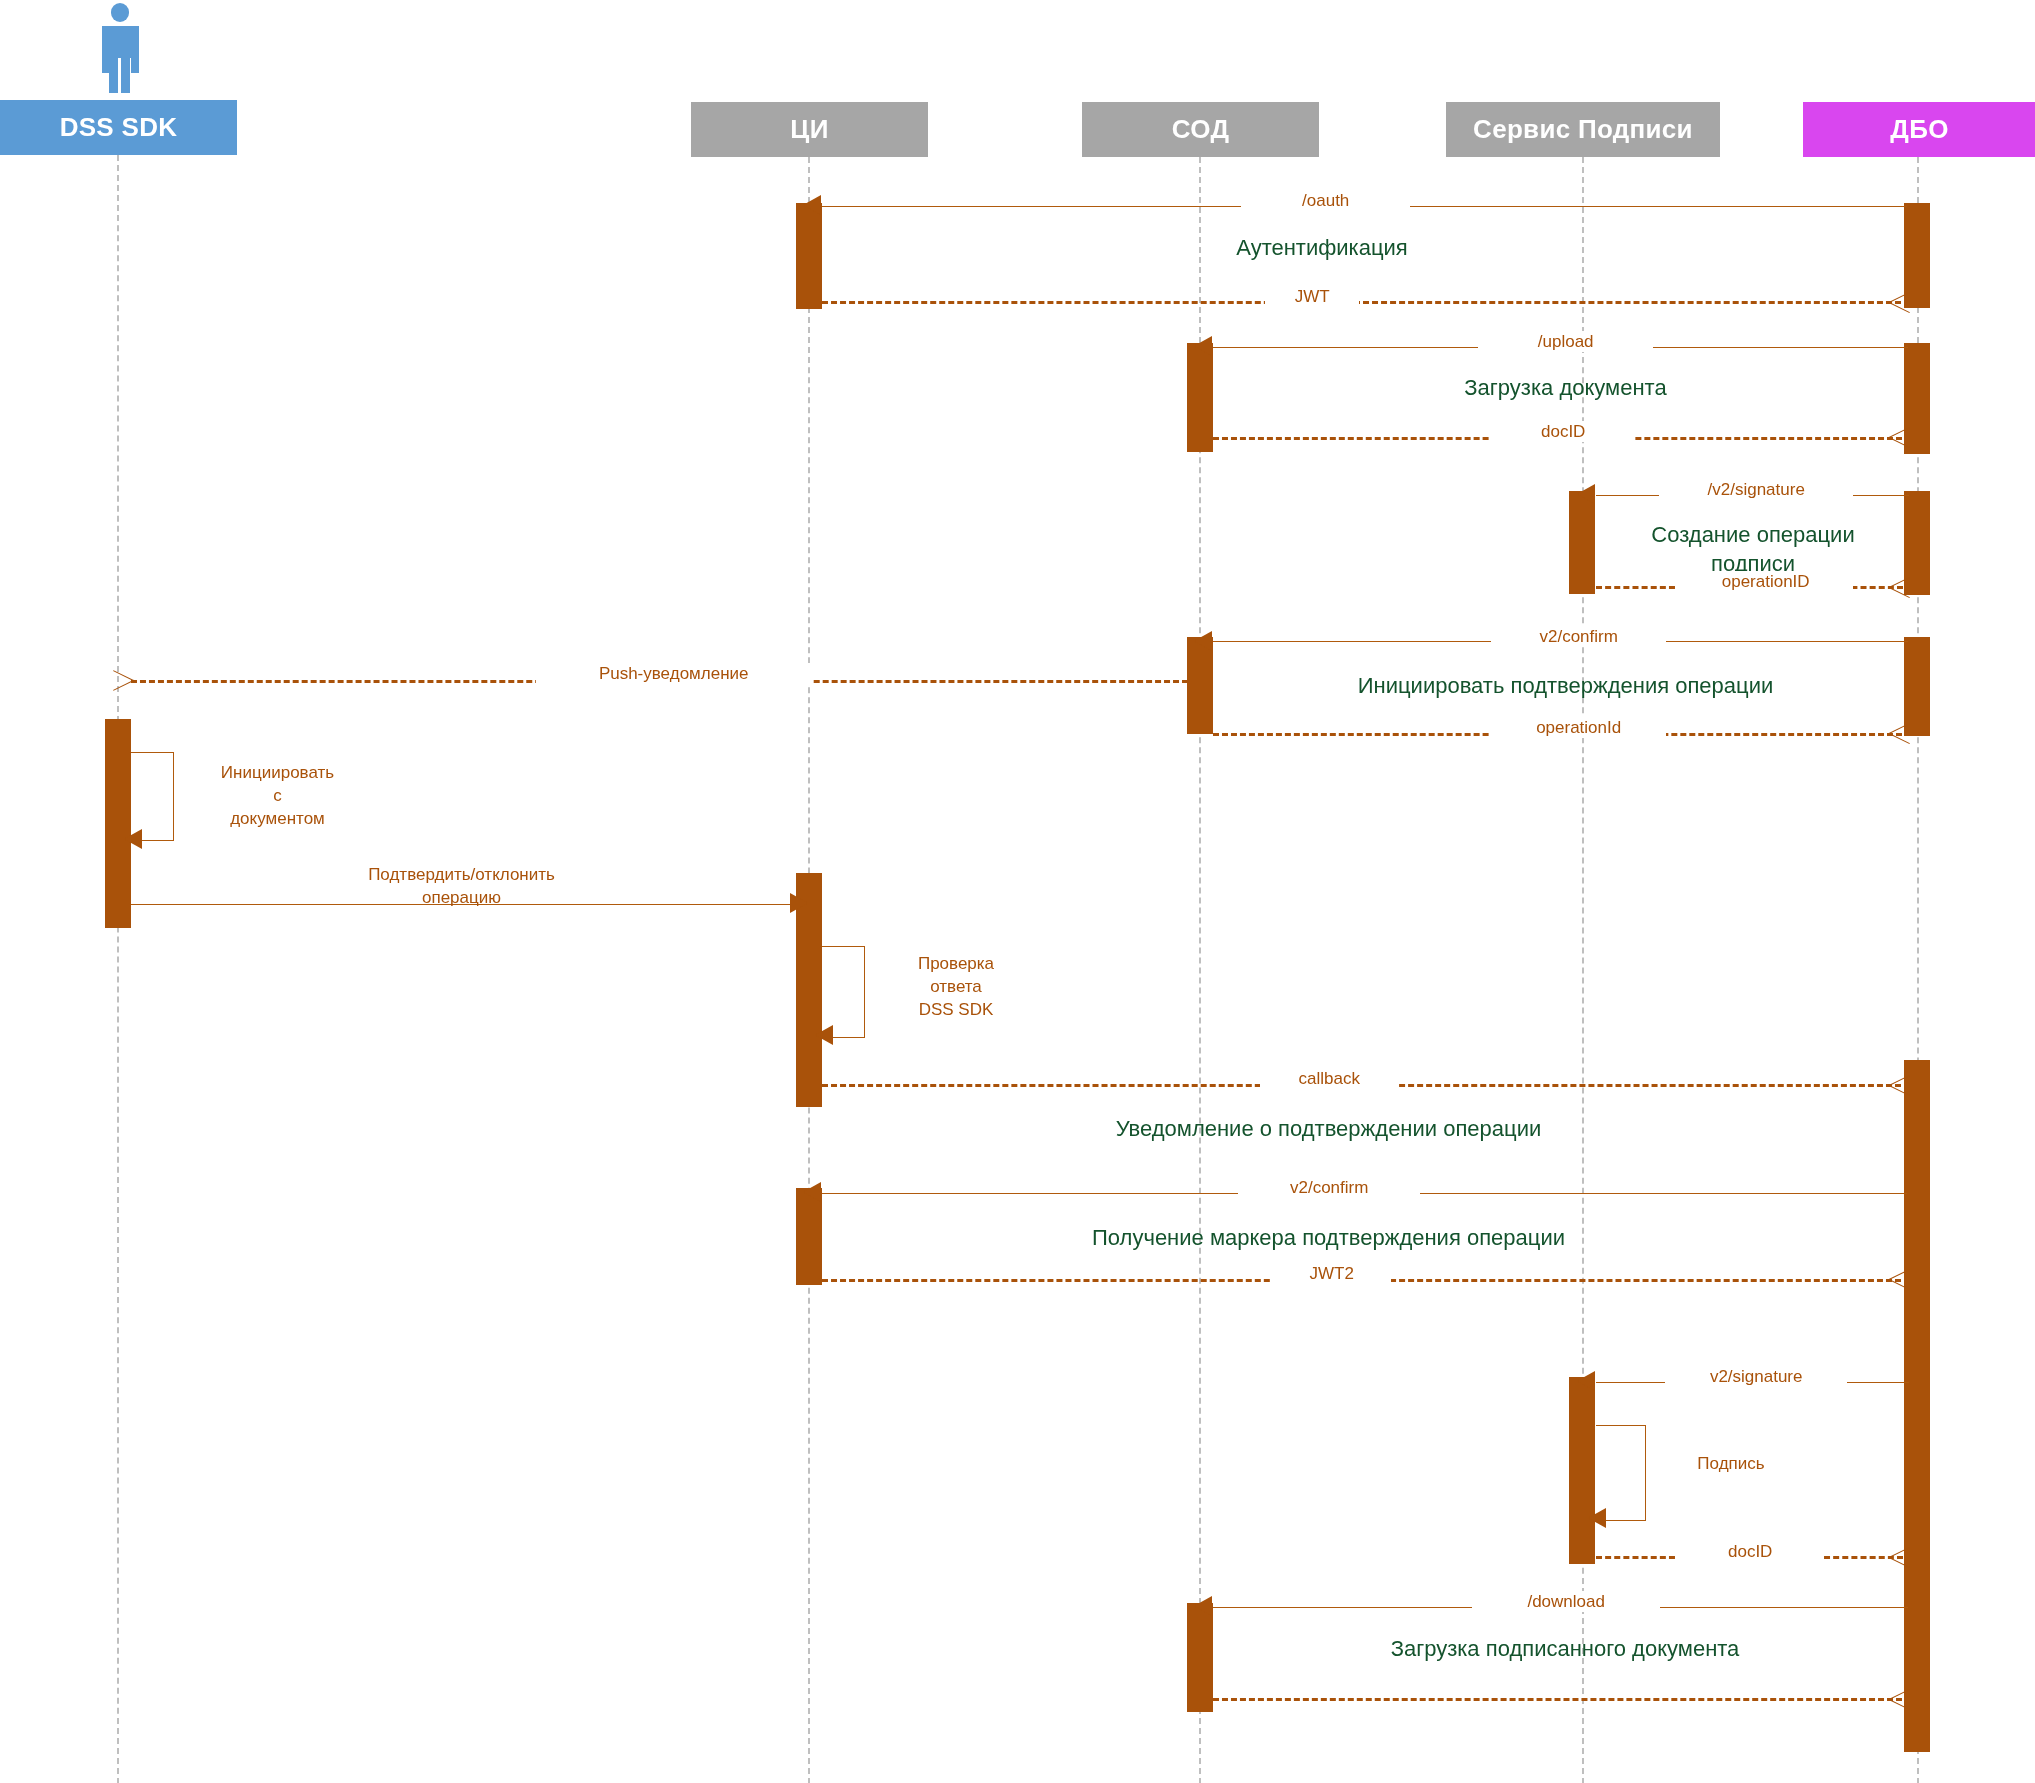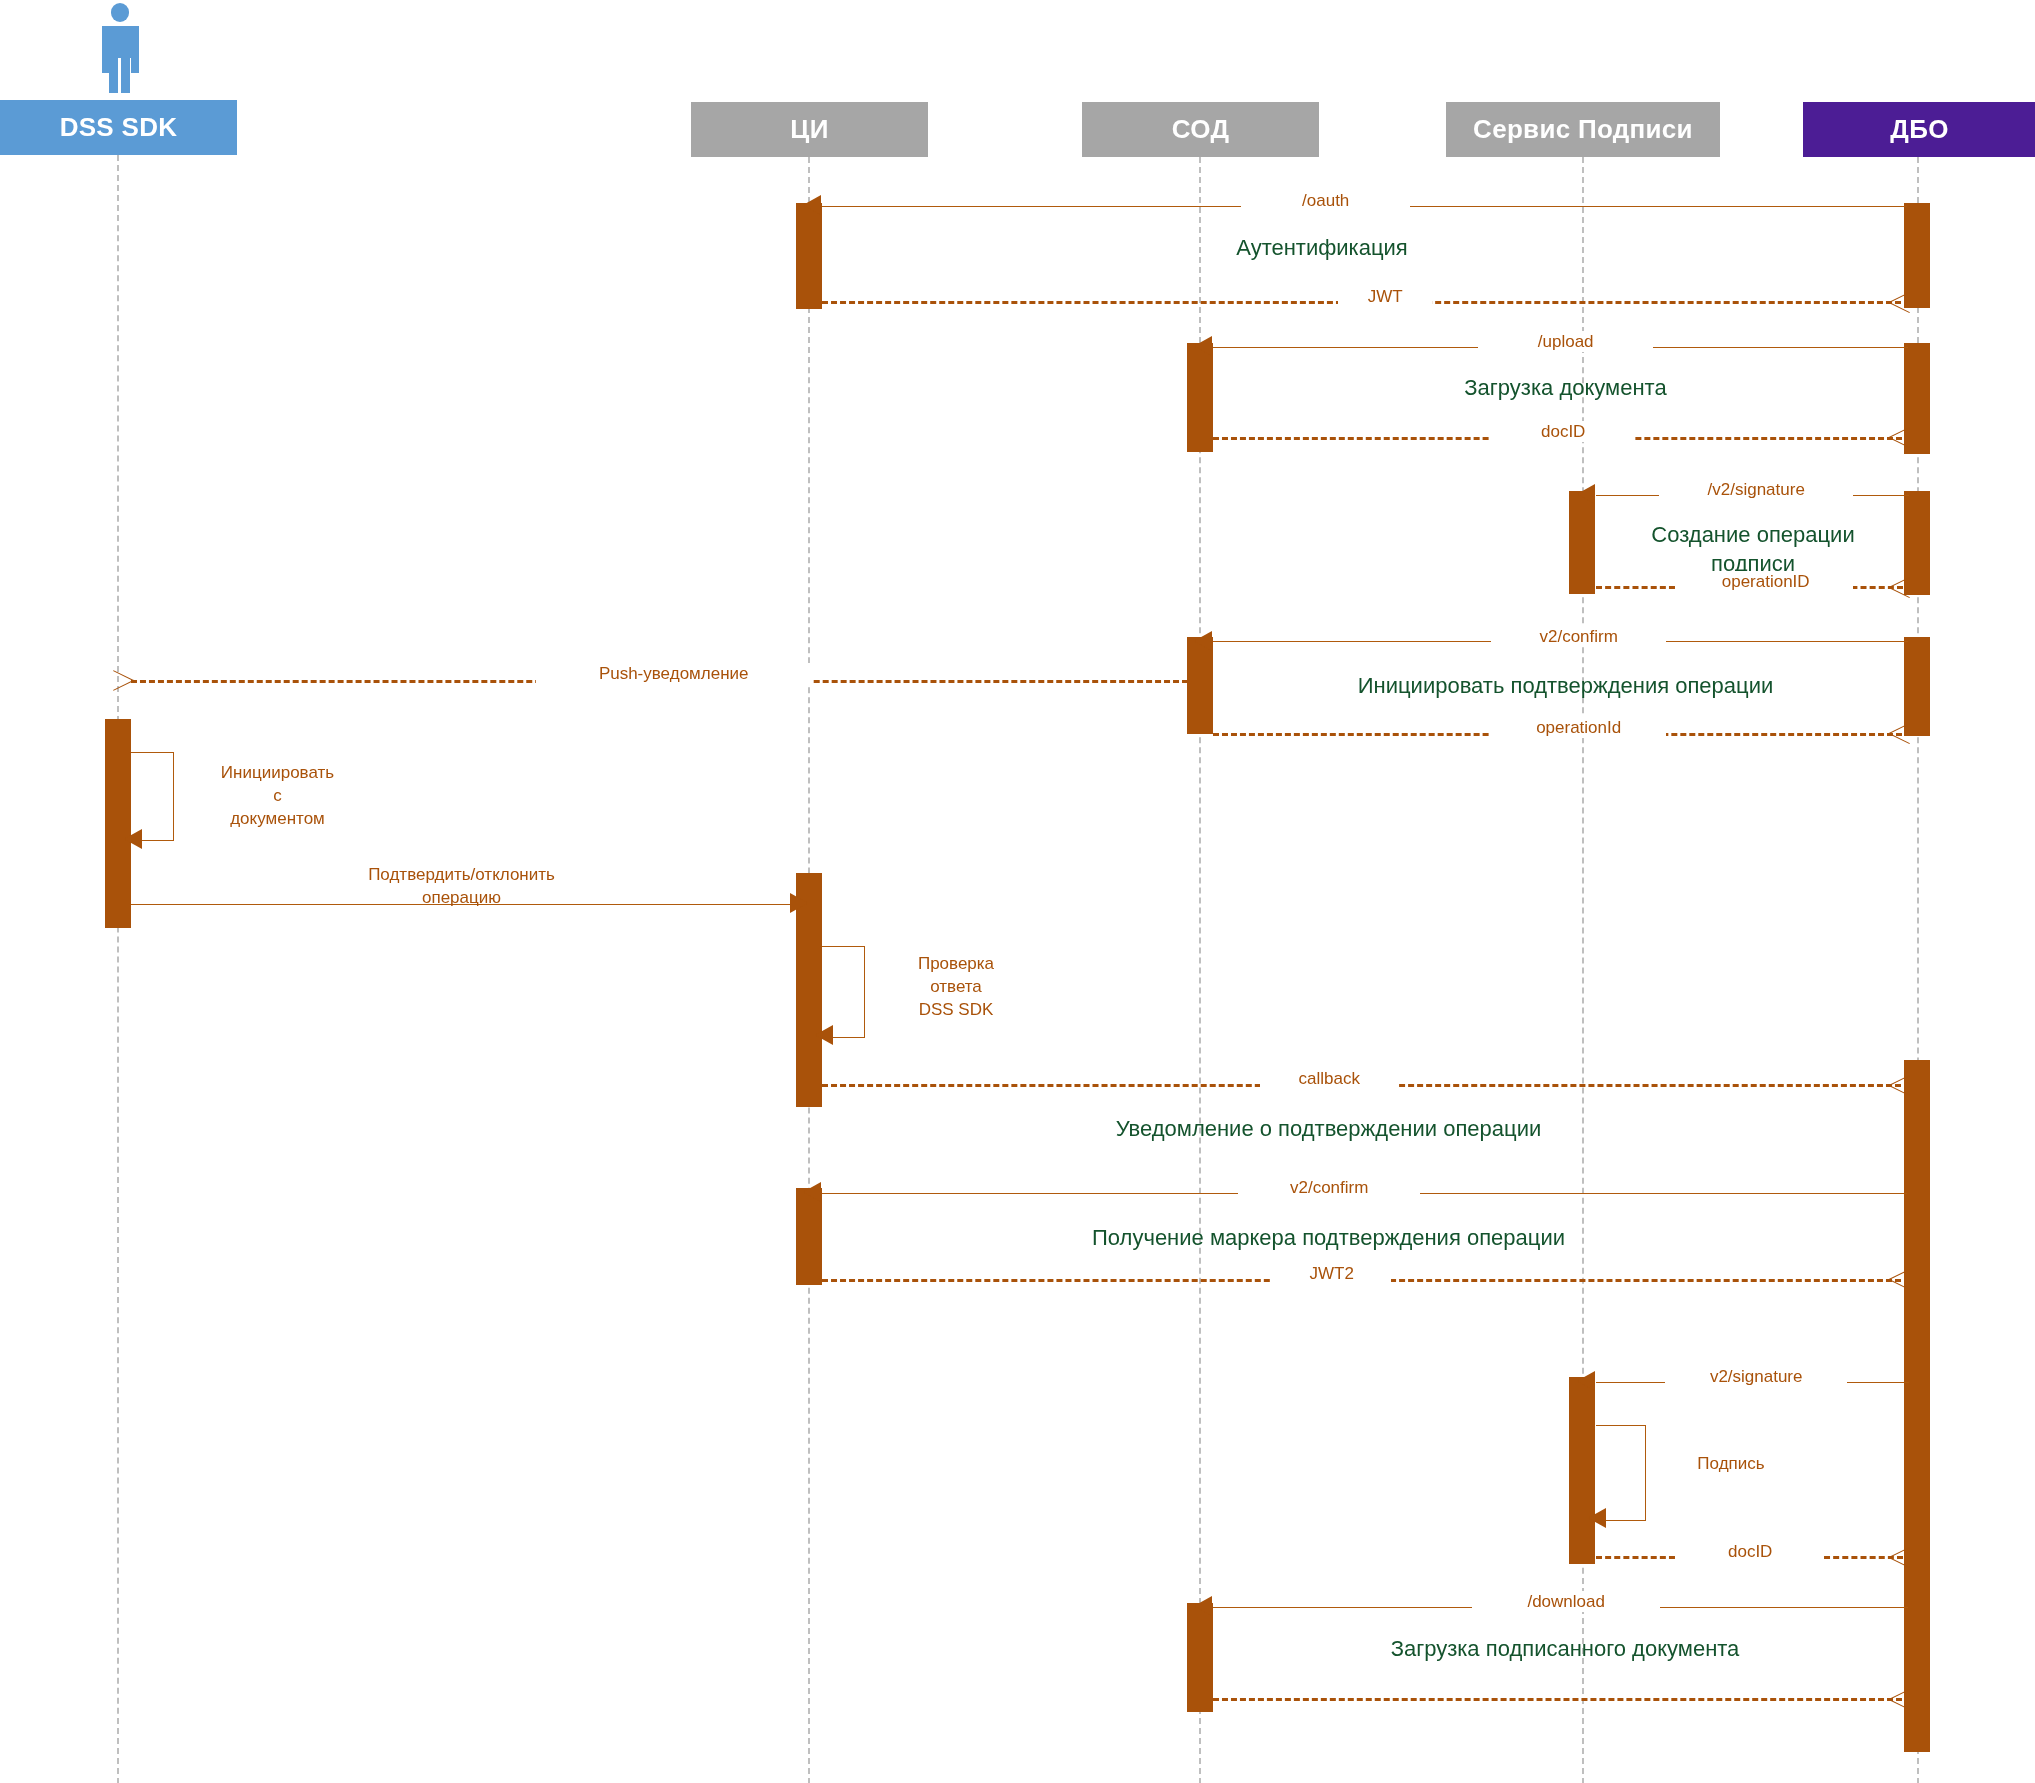--- a/index.html
+++ b/index.html
@@ -72,21 +72,21 @@
   <div class="pbox" style="left:1082px;top:102px;width:237px;height:55px;background:#A6A6A6;font-size:26px;">
     <span>СОД</span>
   </div>
   <div class="lifeline" style="left:1199px;top:157px;height:1627px;"></div>
 
   <div class="pbox" style="left:1446px;top:102px;width:274px;height:55px;background:#A6A6A6;font-size:26px;">
     <span>Сервис Подписи</span>
   </div>
   <div class="lifeline" style="left:1582px;top:157px;height:1627px;"></div>
 
-  <div class="pbox" style="left:1803px;top:102px;width:233px;height:55px;background:#4c1d95;font-size:26px;">
+  <div class="pbox" style="left:1803px;top:102px;width:233px;height:55px;background:#d946ef;font-size:26px;">
     <span>ДБО</span>
   </div>
   <div class="lifeline" style="left:1917px;top:157px;height:1627px;"></div>
 
   <div class="act" style="left:796px;top:203px;width:26px;height:106px;"></div>
   <div class="act" style="left:796px;top:873px;width:26px;height:234px;"></div>
   <div class="act" style="left:796px;top:1188px;width:26px;height:97px;"></div>
 
   <div class="act" style="left:1187px;top:343px;width:26px;height:109px;"></div>
   <div class="act" style="left:1187px;top:637px;width:26px;height:97px;"></div>
@@ -103,21 +103,21 @@
   <div class="act" style="left:1904px;top:637px;width:26px;height:99px;"></div>
   <div class="act" style="left:1904px;top:1060px;width:26px;height:692px;"></div>
 
   <div class="msgline" style="left:822px;top:206px;width:1085px;"></div>
   <div class="arrowL" style="left:803px;top:195px;"></div>
   <div class="mlabel" style="left:1241px;top:190px;width:162px;">/oauth</div>
   <div class="note" style="left:1160px;top:234px;width:324px;">Аутентификация</div>
 
   <div class="msgline dashed" style="left:822px;top:301px;width:1079px;"></div>
   <div class="openR" style="left:1889px;top:289px;"></div>
-  <div class="mlabel" style="left:1338px;top:286px;width:87px;">JWT</div>
+  <div class="mlabel" style="left:1265px;top:286px;width:87px;">JWT</div>
 
   <div class="msgline" style="left:1213px;top:347px;width:695px;"></div>
   <div class="arrowL" style="left:1194px;top:336px;"></div>
   <div class="mlabel" style="left:1478px;top:331px;width:168px;">/upload</div>
   <div class="note" style="left:1372px;top:374px;width:387px;">Загрузка документа</div>
 
   <div class="msgline dashed" style="left:1213px;top:437px;width:689px;"></div>
   <div class="openR" style="left:1889px;top:424px;"></div>
   <div class="mlabel" style="left:1491px;top:421px;width:137px;">docID</div>
 

